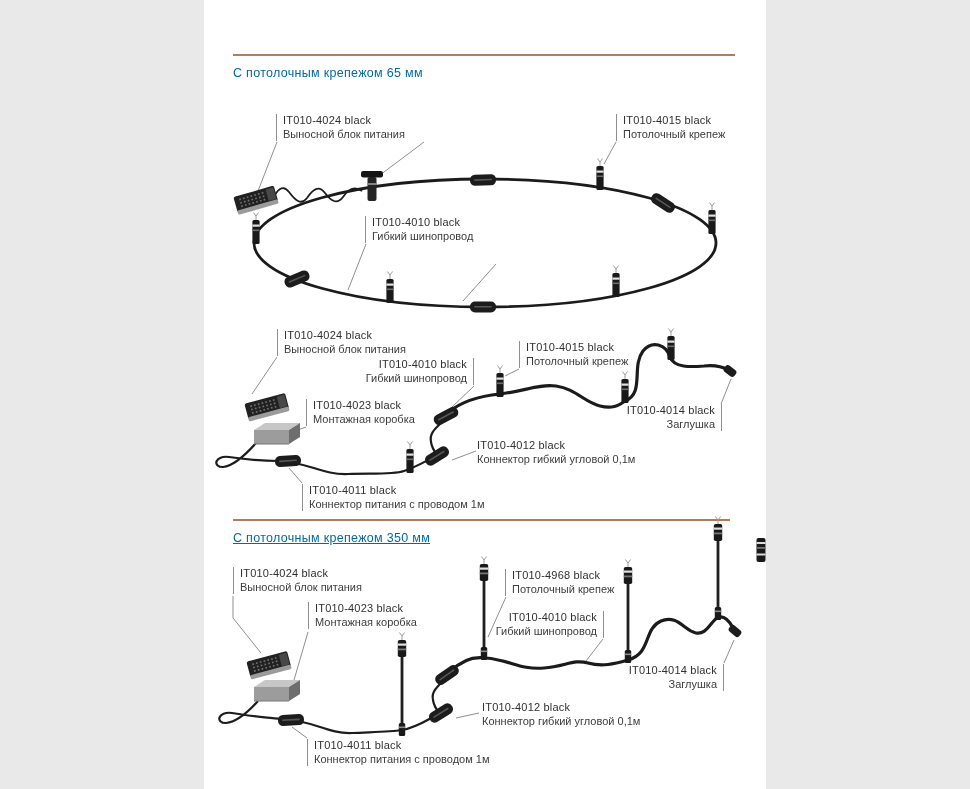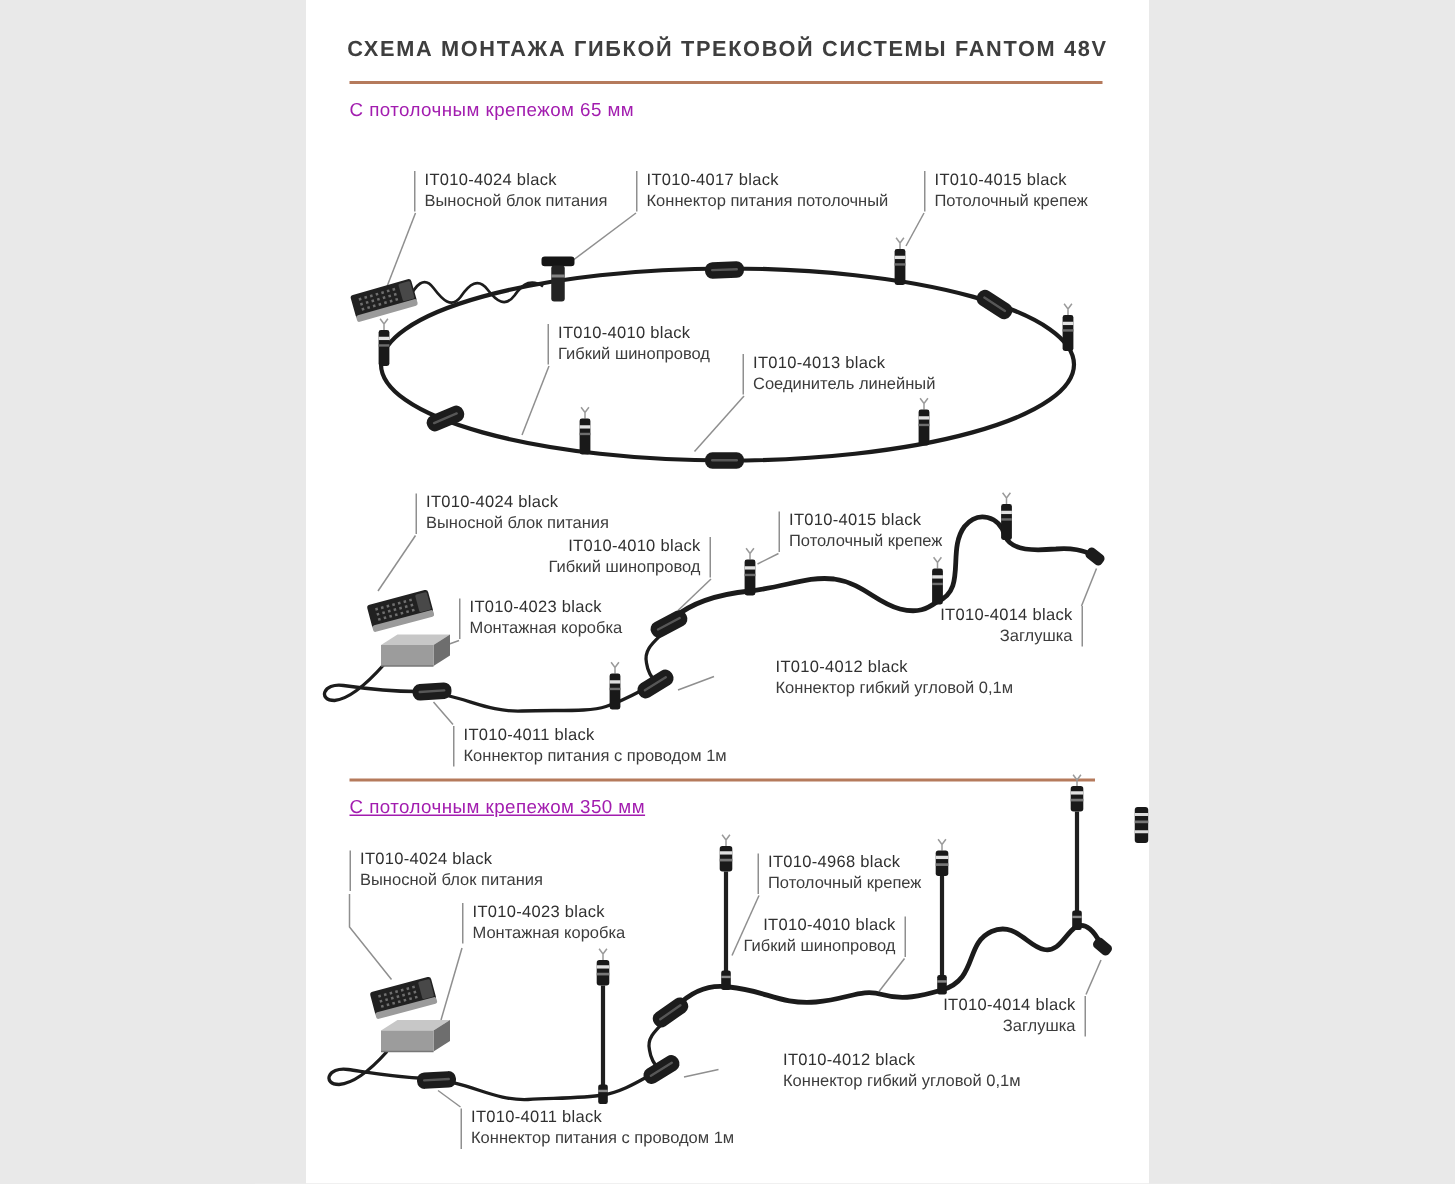--- a/index.html
+++ b/index.html
@@ -4,38 +4,37 @@
 <style>
   html,body{margin:0;padding:0;}
   body{font-family:"Liberation Sans",sans-serif;background:#dcdcdc;}
   #stage{position:relative;width:970px;height:789px;background:#e9e9e9;overflow:hidden;}
   #sheet{position:absolute;left:204px;top:0;width:562px;height:789px;background:#ffffff;}
   #title{position:absolute;left:204px;top:25px;width:562px;text-align:center;
          font-size:14.5px;letter-spacing:1.1px;color:#3e3e3e;font-weight:bold;}
   .divider{position:absolute;height:2px;background:#b57a5c;}
   #divider-1{left:233px;top:54px;width:502px;}
   #divider-2{left:233px;top:519px;width:497px;}
-  .section-heading{position:absolute;font-size:12.5px;color:#a21caf;letter-spacing:.3px;}
+  .section-heading{position:absolute;font-size:12.5px;color:#0369a1;letter-spacing:.3px;}
   #heading-1{left:233px;top:66px;}
   #heading-2{left:233px;top:531px;text-decoration:underline;}
   svg#art{position:absolute;left:0;top:0;}
   .lbl{position:absolute;font-size:11px;line-height:13.5px;color:#3c3c3c;
        padding-left:6px;border-left:1.3px solid #8f8f8f;white-space:nowrap;}
   .lbl.right{border-left:none;border-right:1.3px solid #8f8f8f;
              padding-left:0;padding-right:6px;text-align:right;}
-  .lbl.nobar{border-left:none;border-right:none;padding-left:0;margin-left:40px;}
+  .lbl.nobar{border-left:none;border-right:none;padding-left:0;}
   .lbl .part{font-weight:normal;color:#303030;letter-spacing:.2px;}
 </style>
 </head>
 <body>
 
 <div id="stage">
   <div id="sheet"></div>
 
-  <div id="title">СХЕМА МОНТАЖА ГИБКОЙ ТРЕКОВОЙ СИСТЕМЫ FANTOM 48V</div>
   <div id="divider-1" class="divider"></div>
   <div id="heading-1" class="section-heading">С потолочным крепежом 65 мм</div>
   <div id="divider-2" class="divider"></div>
   <div id="heading-2" class="section-heading">С потолочным крепежом 350 мм</div>
 
   <svg id="art" width="970" height="789" viewBox="0 0 970 789">
     <defs>
       <g id="m65">
         <path d="M-2.6,-31.5 L0,-28 L2.6,-31.5 M0,-28 L0,-24" stroke="#9a9a9a" stroke-width="1" fill="none"></path>
         <rect x="-3.6" y="-24" width="7.2" height="24" rx="1.6" fill="#191919"></rect>
@@ -158,36 +157,28 @@
         <rect x="-4.5" y="-3" width="9" height="1.8" fill="#777"></rect>
         <rect x="-4.5" y="3.5" width="9" height="2" fill="#dcdcdc"></rect>
       </g>
     </g>
   </svg>
 
   <div class="lbl" style="left:276px;top:114px">
     <div class="part">IT010-4024 black</div>
     <div class="desc">Выносной блок питания</div>
   </div>
-  <div class="lbl" style="left:424px;top:114px">
-    <div class="part">IT010-4017 black</div>
-    <div class="desc">Коннектор питания потолочный</div>
-  </div>
   <div class="lbl" style="left:616px;top:114px">
     <div class="part">IT010-4015 black</div>
     <div class="desc">Потолочный крепеж</div>
   </div>
   <div class="lbl" style="left:365px;top:216px">
     <div class="part">IT010-4010 black</div>
     <div class="desc">Гибкий шинопровод</div>
   </div>
-  <div class="lbl" style="left:495px;top:236px">
-    <div class="part">IT010-4013 black</div>
-    <div class="desc">Соединитель линейный</div>
-  </div>
 
   <div class="lbl" style="left:277px;top:329px">
     <div class="part">IT010-4024 black</div>
     <div class="desc">Выносной блок питания</div>
   </div>
   <div class="lbl right" style="right:496px;top:358px">
     <div class="part">IT010-4010 black</div>
     <div class="desc">Гибкий шинопровод</div>
   </div>
   <div class="lbl" style="left:519px;top:341px">

